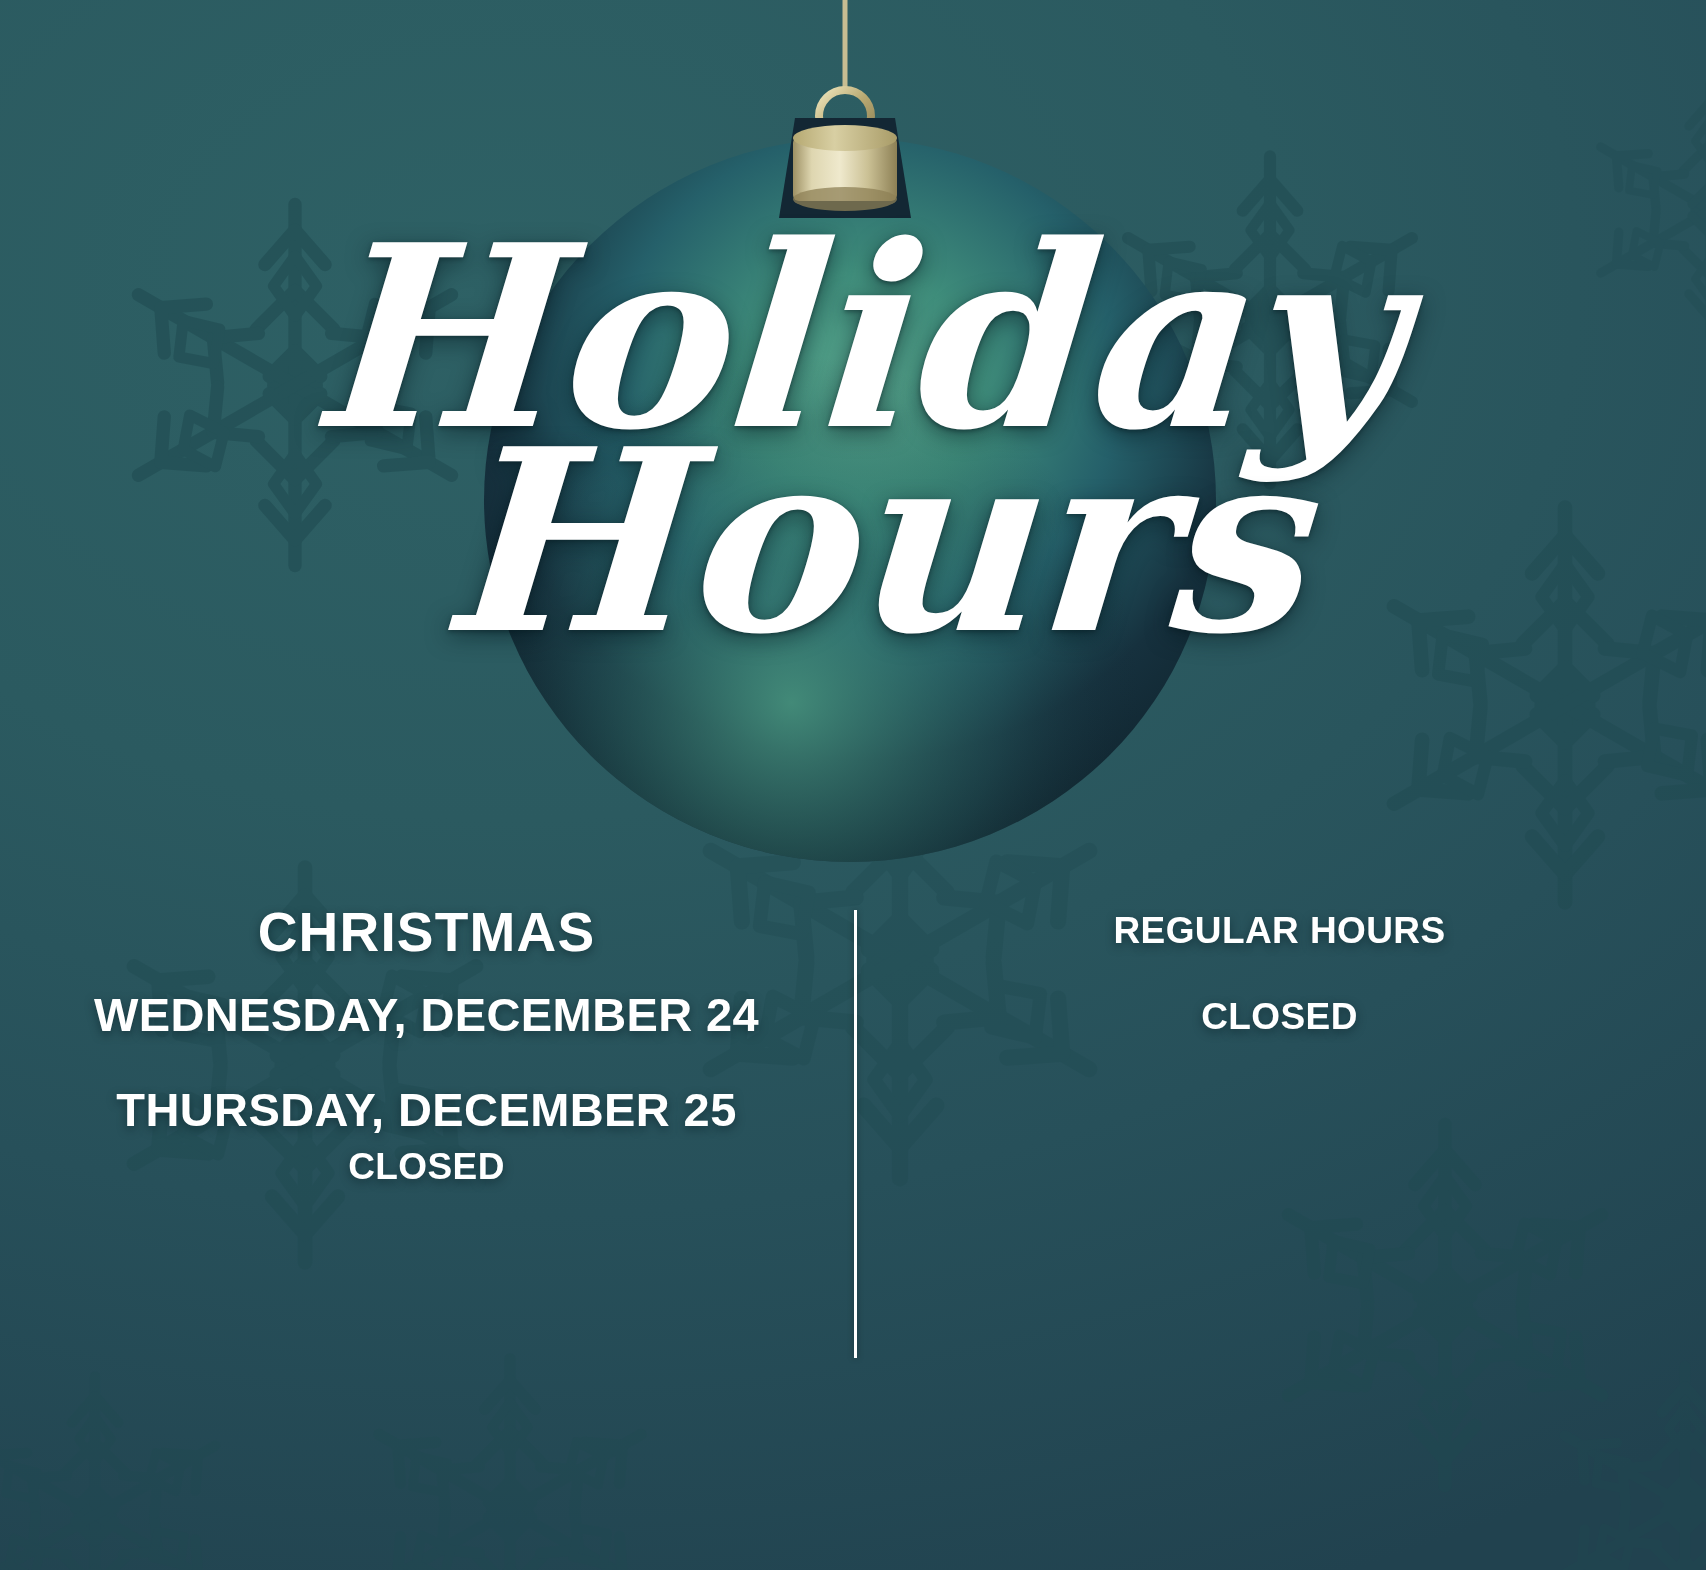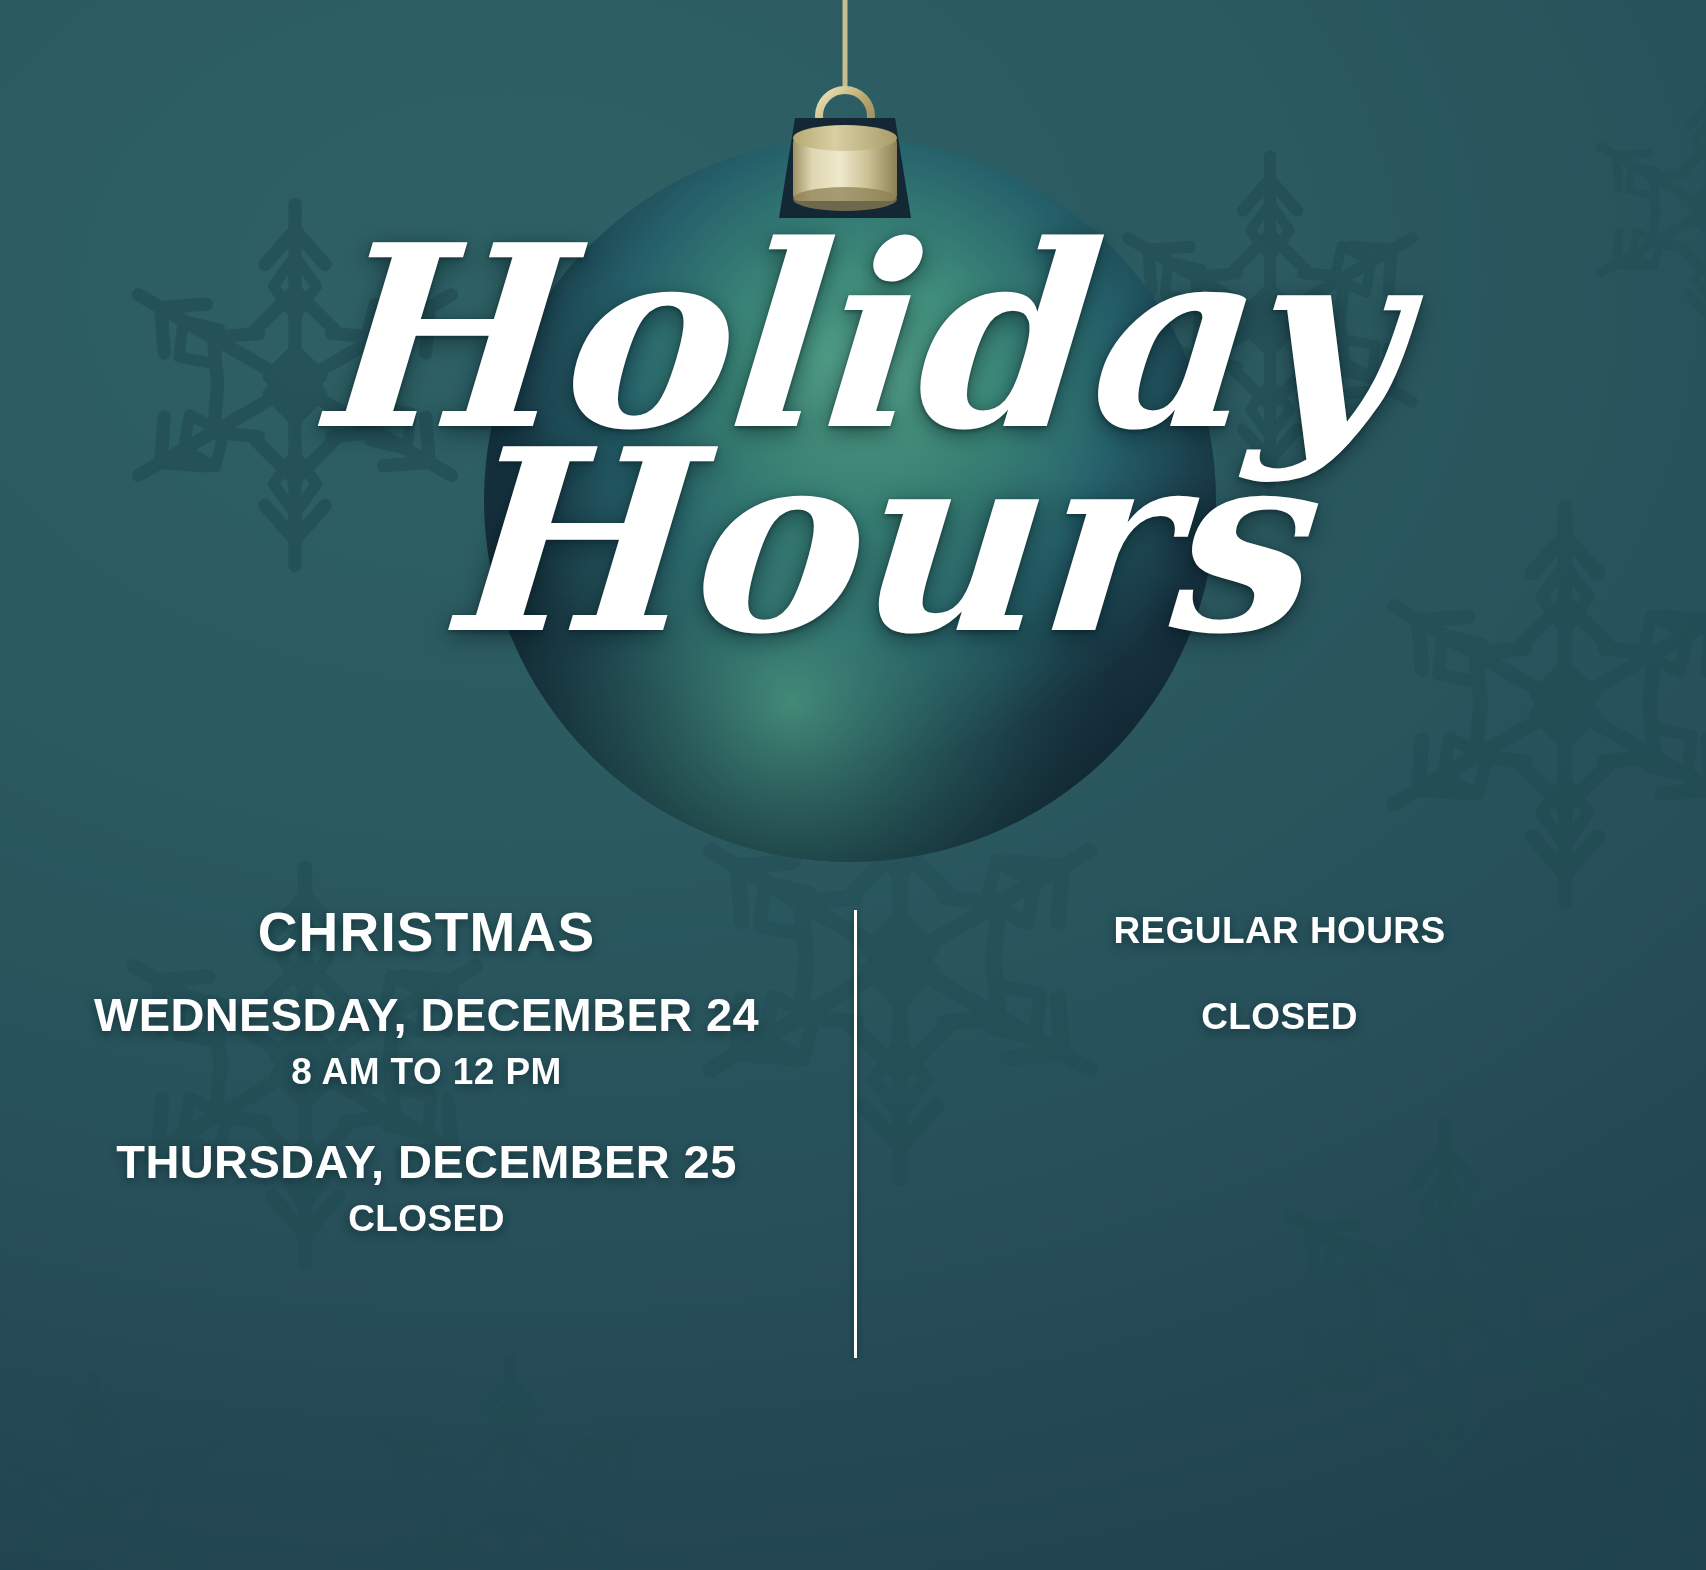--- a/index.html
+++ b/index.html
@@ -216,21 +216,20 @@
       <span class="l2">Hours</span>
     </div>
   </div>
 
   <div id="columns">
 
     <div class="col">
       <div class="col-head">CHRISTMAS</div>
       <div class="ev">
         <div class="ev-date">WEDNESDAY, DECEMBER 24</div>
-        <div class="ev-time">8 AM TO 12 PM</div>
       </div>
       <div class="ev">
         <div class="ev-date">THURSDAY, DECEMBER 25</div>
         <div class="ev-time">CLOSED</div>
       </div>
     </div>
 
     <div class="col">
       <div class="ev">
         <div class="ev-time">REGULAR HOURS</div>

